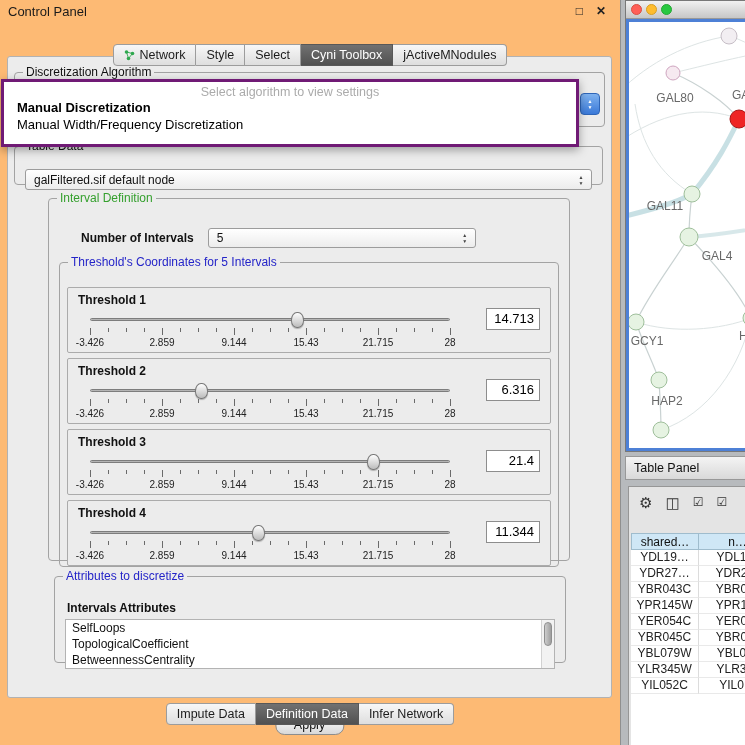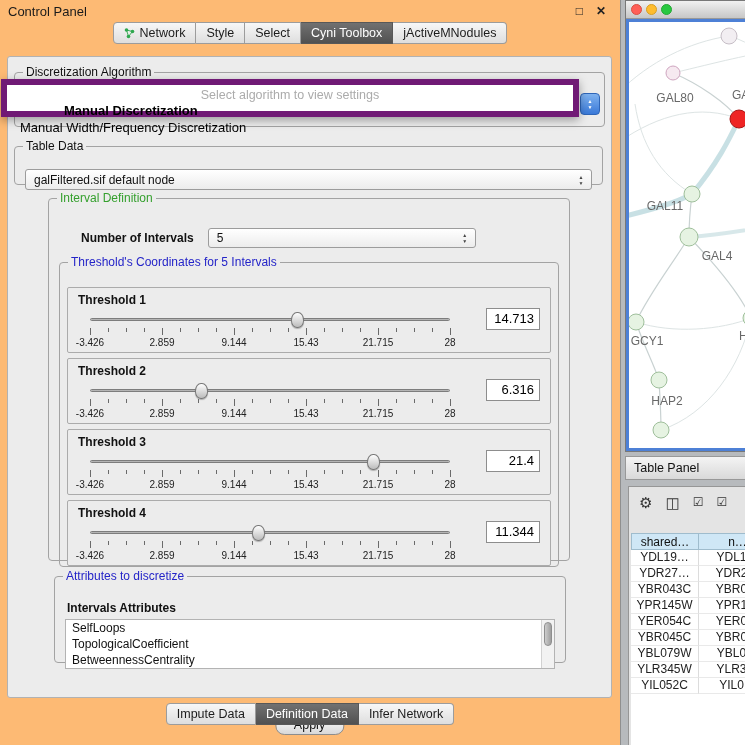--- a/index.html
+++ b/index.html
@@ -8,21 +8,21 @@
   #root { position:relative; width:745px; height:745px; overflow:hidden; background:#b7babd; }
 
   
   #control-panel { position:absolute; left:0; top:0; width:621px; height:745px;
     background:#fdba74; border-right:1px solid #8f8f8f; }
   .cp-titlebar { height:22px; display:flex; align-items:center; padding:0 14px 0 8px; font-size:13px; color:#1a1a1a; }
   .cp-controls { margin-left:auto; display:flex; gap:13px; font-size:12px; color:#222; font-weight:bold; }
   .wbtn { cursor:default; }
 
   .tabbar { position:absolute; left:0; right:0; display:flex; justify-content:center; z-index:5; }
-  #top-tabbar { top:22px; }
+  #top-tabbar { top:44px; }
   #bottom-tabbar { top:703px; }
   .tab { display:flex; align-items:center; gap:5px; padding:3px 10px; font-size:12.5px; color:#1c1c1c;
     background:linear-gradient(#f7f7f7,#dedede); border:1px solid #9c9c9c; border-left:none; white-space:nowrap; }
   .tab:first-child { border-left:1px solid #9c9c9c; border-radius:4px 0 0 4px; }
   .tab:last-child { border-radius:0 4px 4px 0; }
   .tab.selected { background:linear-gradient(#717171,#515151); color:#fff; border-color:#585858; }
   .tab-icon svg { display:block; }
 
   .main-panel { position:absolute; left:7px; top:56px; width:605px; height:642px;
     border:1px solid #b2b2b2; border-radius:3px; background:#ececec; }
@@ -30,25 +30,25 @@
   fieldset { position:absolute; border:1px solid #a3a3a3; border-radius:4px; margin:0; padding:0; min-width:0; }
   legend { font-size:12px; color:#111; margin-left:8px; padding:0 3px; }
   legend.green { color:#35a02e; }
   legend.blue { color:#2424c8; }
 
   #algo-group { left:6px; top:8px; width:591px; height:62px; }
   .combo-remnant { position:absolute; right:4px; top:14px; width:20px; height:22px; border-radius:4px;
     background:linear-gradient(#7fb2ef,#3a79d8); border:1px solid #2f66b8; display:flex; flex-direction:column;
     align-items:center; justify-content:center; color:#fff; font-size:5px; line-height:6px; }
 
-  #algo-popup { position:absolute; left:-7px; top:22px; width:578px; height:38px; background:#fff;
-    border:6px solid #701a75; box-shadow:0 3px 9px rgba(0,0,0,.35); z-index:40; }
+  #algo-popup { position:absolute; left:-7px; top:22px; width:578px; height:68px; background:#fff;
+    border:3px solid #701a75; box-shadow:0 3px 9px rgba(0,0,0,.35); z-index:40; }
   .popup-placeholder { text-align:center; color:#ababab; font-size:12.5px; padding-top:3px; }
   .popup-option { font-size:13px; color:#000; padding:1px 0 1px 13px; }
-  .popup-option.bold { font-weight:bold;margin-left:44px; }
+  .popup-option.bold { font-weight:bold; }
 
   #tabledata-group { left:6px; top:82px; width:589px; height:46px; }
   .combo { position:absolute; left:10px; right:10px; top:16px; height:21px;
     background:linear-gradient(#ffffff,#ececec); border:1px solid #9c9c9c; border-radius:3px;
     display:flex; align-items:center; font-size:12px; color:#111; }
   .combo-text { padding-left:8px; flex:1; white-space:nowrap; overflow:hidden; }
   .combo-spin { width:14px; display:flex; flex-direction:column; align-items:center; justify-content:center;
     font-size:5px; line-height:6px; color:#444; margin-right:3px; }
 
   #interval-group { left:40px; top:134px; width:522px; height:370px; }

